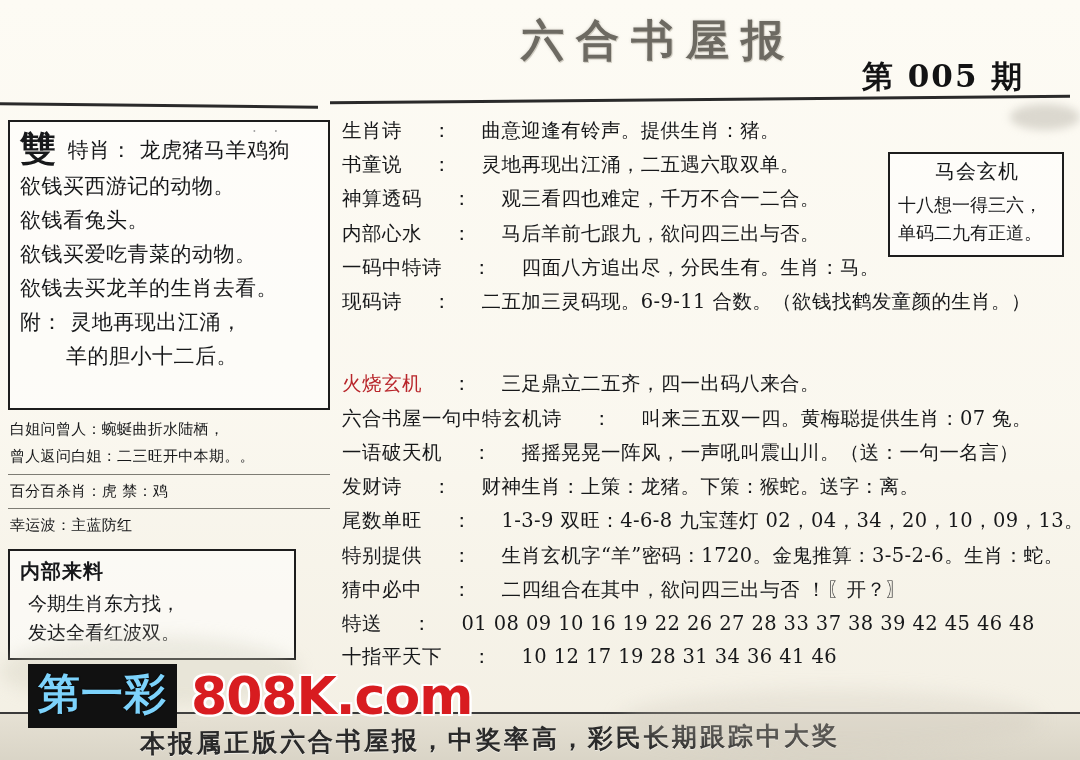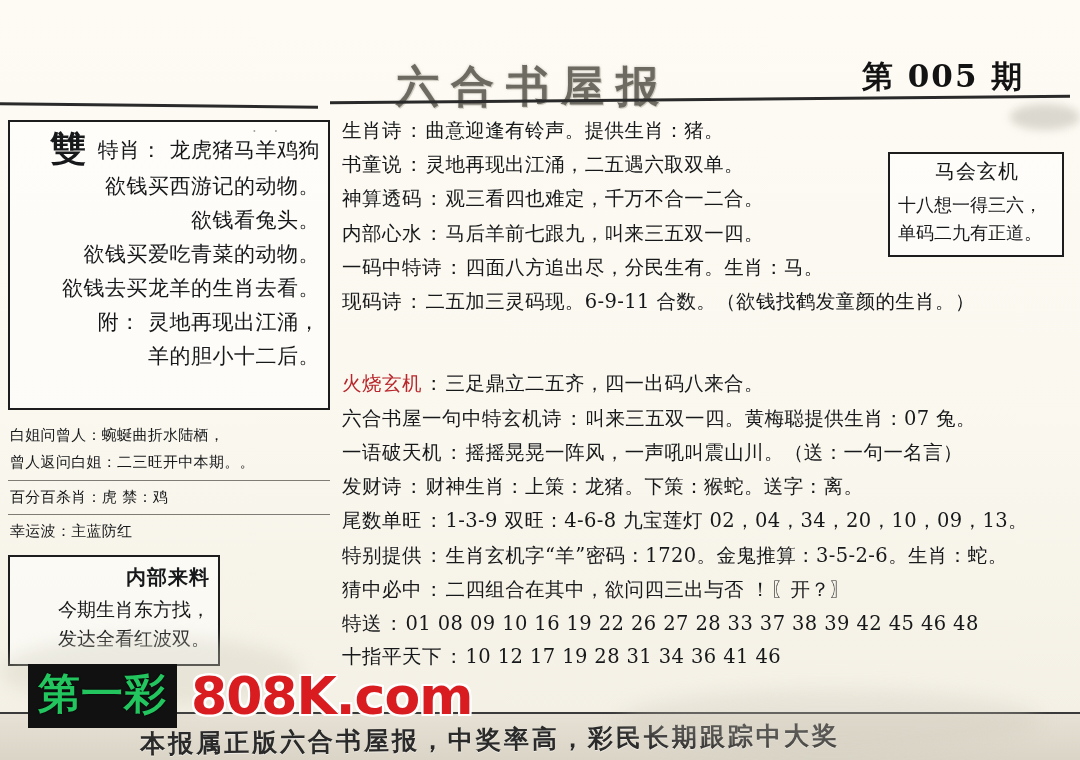--- a/index.html
+++ b/index.html
@@ -28,28 +28,27 @@
     left: 0;
     top: 0;
     width: 1080px;
     height: 104px;
   }
   .masthead-title {
     position: absolute;
     left: 396px;
     top: 12px;
     width: 400px;
-    text-align: left;
+    text-align: right;
     font-family: "DejaVu Serif", serif;
     font-size: 43px;
     font-weight: bold;
     letter-spacing: 12px;
     color: #6d6a62;
     text-shadow: 1px 1px 0 #cfcbc0, 0 0 3px rgba(120,118,110,0.35);
-    margin-top: 46px;
   }
   .issue {
     position: absolute;
     left: 862px;
     top: 56px;
     font-family: "DejaVu Serif", serif;
     font-size: 31px;
     font-weight: bold;
     letter-spacing: 2px;
     color: #131314;
@@ -82,21 +81,20 @@
   
   .left-col {
     position: absolute;
     left: 8px;
     top: 120px;
     width: 322px;
   }
   .box {
     border: 2px solid #1d1d1d;
     box-sizing: border-box;
-    text-align: right;
   }
   .top-box {
     position: relative;
     padding: 8px 8px 10px 10px;
     min-height: 290px;
     background: rgba(255,255,255,0.55);
   }
   .big-char {
     font-family: "DejaVu Serif", serif;
     font-size: 36px;
@@ -113,40 +111,40 @@
     white-space: nowrap;
   }
   .tx-line.head {
     font-size: 21px;
     margin-bottom: 2px;
   }
   .tx-line.indent {
     padding-left: 46px;
   }
   .mid-lines {
-    margin-top: 12px;
+    margin-top: 6px;
   }
   .mid-line {
     font-family: "DejaVu Serif", serif;
     font-size: 15px;
     line-height: 1.55;
     letter-spacing: 0.3px;
     padding: 2px 2px;
     white-space: nowrap;
   }
   .divider {
     height: 1px;
     background: #7e7c74;
     margin: 3px 0;
   }
   .bottom-box {
     margin-top: 10px;
     padding: 7px 8px 12px 10px;
     background: rgba(255,255,255,0.5);
-    width: 212px;
+    width: 288px;
   }
   .bottom-box .t1 {
     font-family: "DejaVu Serif", serif;
     font-size: 20px;
     font-weight: bold;
     letter-spacing: 1px;
     margin-bottom: 4px;
   }
   .bottom-box .t2 {
     font-family: "DejaVu Serif", serif;
@@ -163,20 +161,21 @@
     width: 730px;
   }
   .row {
     display: flex;
     align-items: baseline;
     font-family: "DejaVu Serif", serif;
     font-size: 19.5px;
     line-height: 1.32;
     margin-bottom: 8.5px;
     white-space: nowrap;
+    gap: 28px;
   }
   .row .label {
     flex: 0 0 auto;
     letter-spacing: 0.5px;
   }
   .row .sep {
     flex: 0 0 auto;
     padding: 0 2px;
   }
   .row .val {
@@ -227,21 +226,21 @@
     top: 664px;
     display: flex;
     align-items: center;
     gap: 14px;
     z-index: 6;
   }
   .wm-badge {
     font-family: "DejaVu Serif", serif;
     font-size: 42px;
     font-weight: bold;
-    color: #22c55e;
+    color: #7dd3fc;
     background: #111111;
     padding: 2px 10px 6px 10px;
     letter-spacing: 1px;
     text-shadow: 0 0 2px #000;
   }
   .wm-site {
     font-family: "DejaVu Sans", sans-serif;
     font-size: 52px;
     font-weight: bold;
     letter-spacing: -1px;
@@ -343,21 +342,21 @@
       <span class="val">灵地再现出江涌，二五遇六取双单。</span>
     </div>
     <div class="row">
       <span class="label">神算透码</span>
       <span class="sep">：</span>
       <span class="val">观三看四也难定，千万不合一二合。</span>
     </div>
     <div class="row">
       <span class="label">内部心水</span>
       <span class="sep">：</span>
-      <span class="val">马后羊前七跟九，叫来三五双一四。</span>
+      <span class="val">马后羊前七跟九，欲问四三出与否。</span>
     </div>
     <div class="row">
       <span class="label">一码中特诗</span>
       <span class="sep">：</span>
       <span class="val">四面八方追出尽，分民生有。生肖：马。</span>
     </div>
     <div class="row">
       <span class="label">现码诗</span>
       <span class="sep">：</span>
       <span class="val">二五加三灵码现。6-9-11 合数。（欲钱找鹤发童颜的生肖。）</span>

